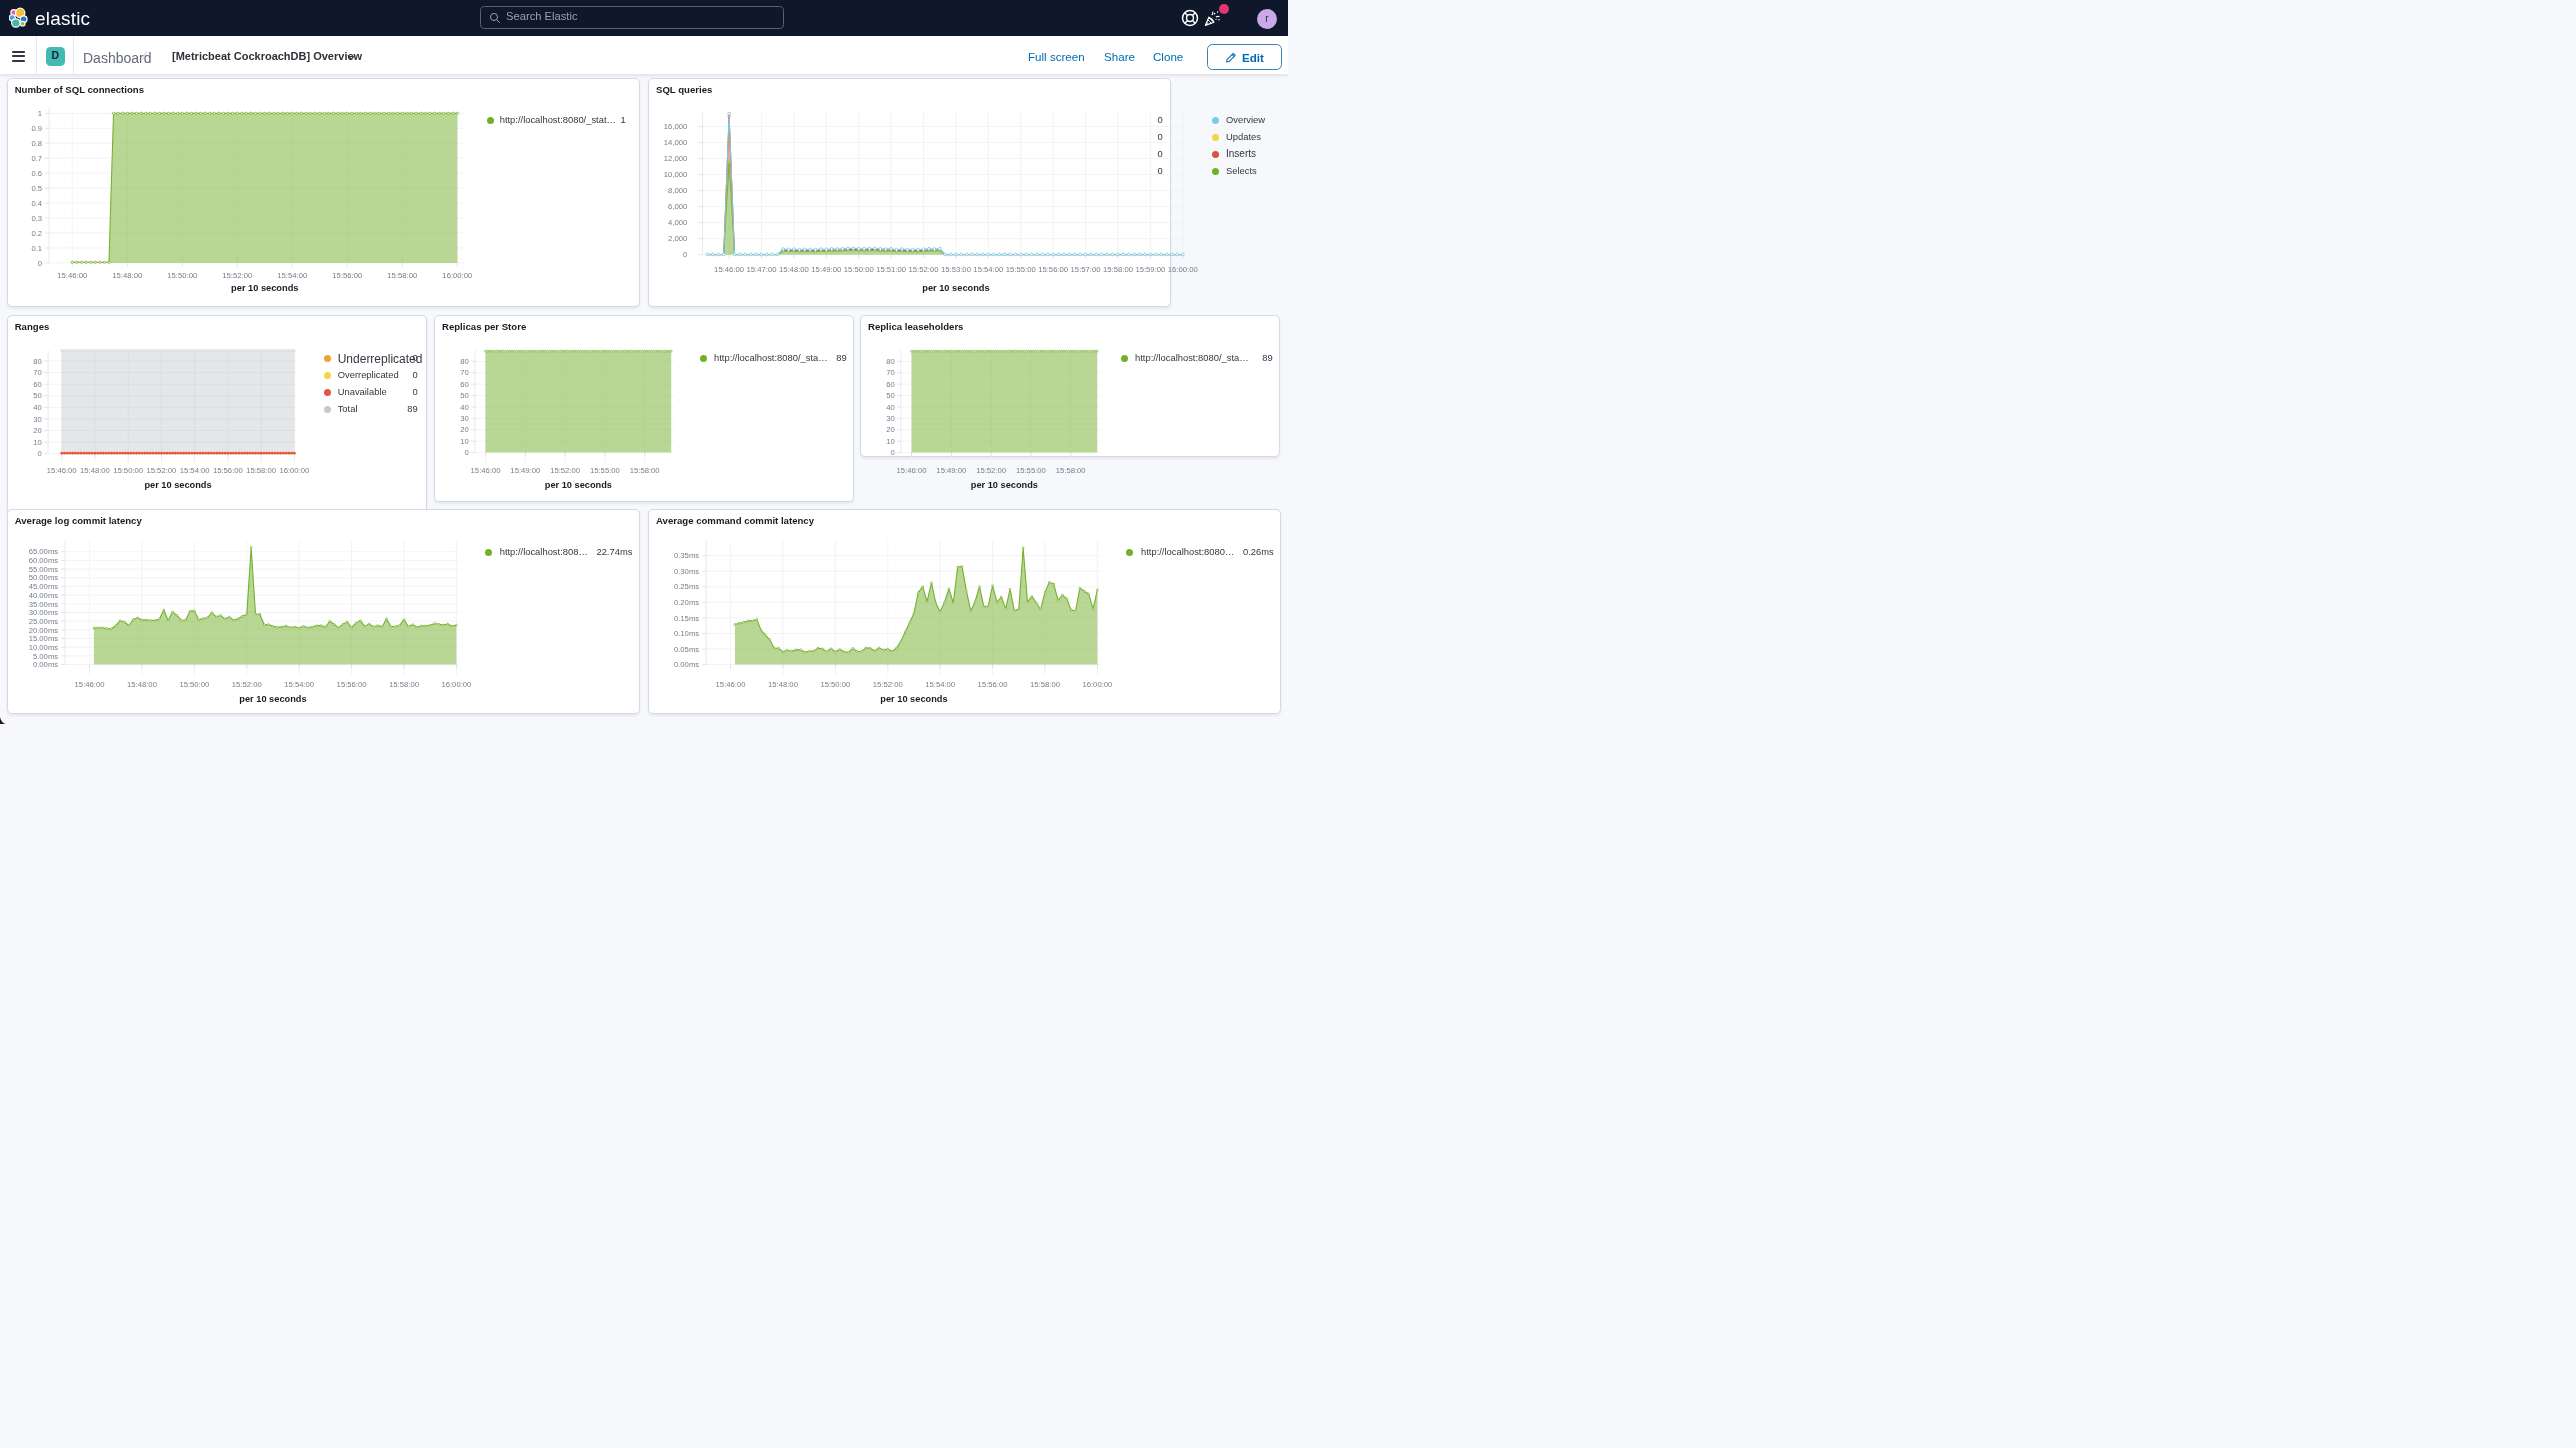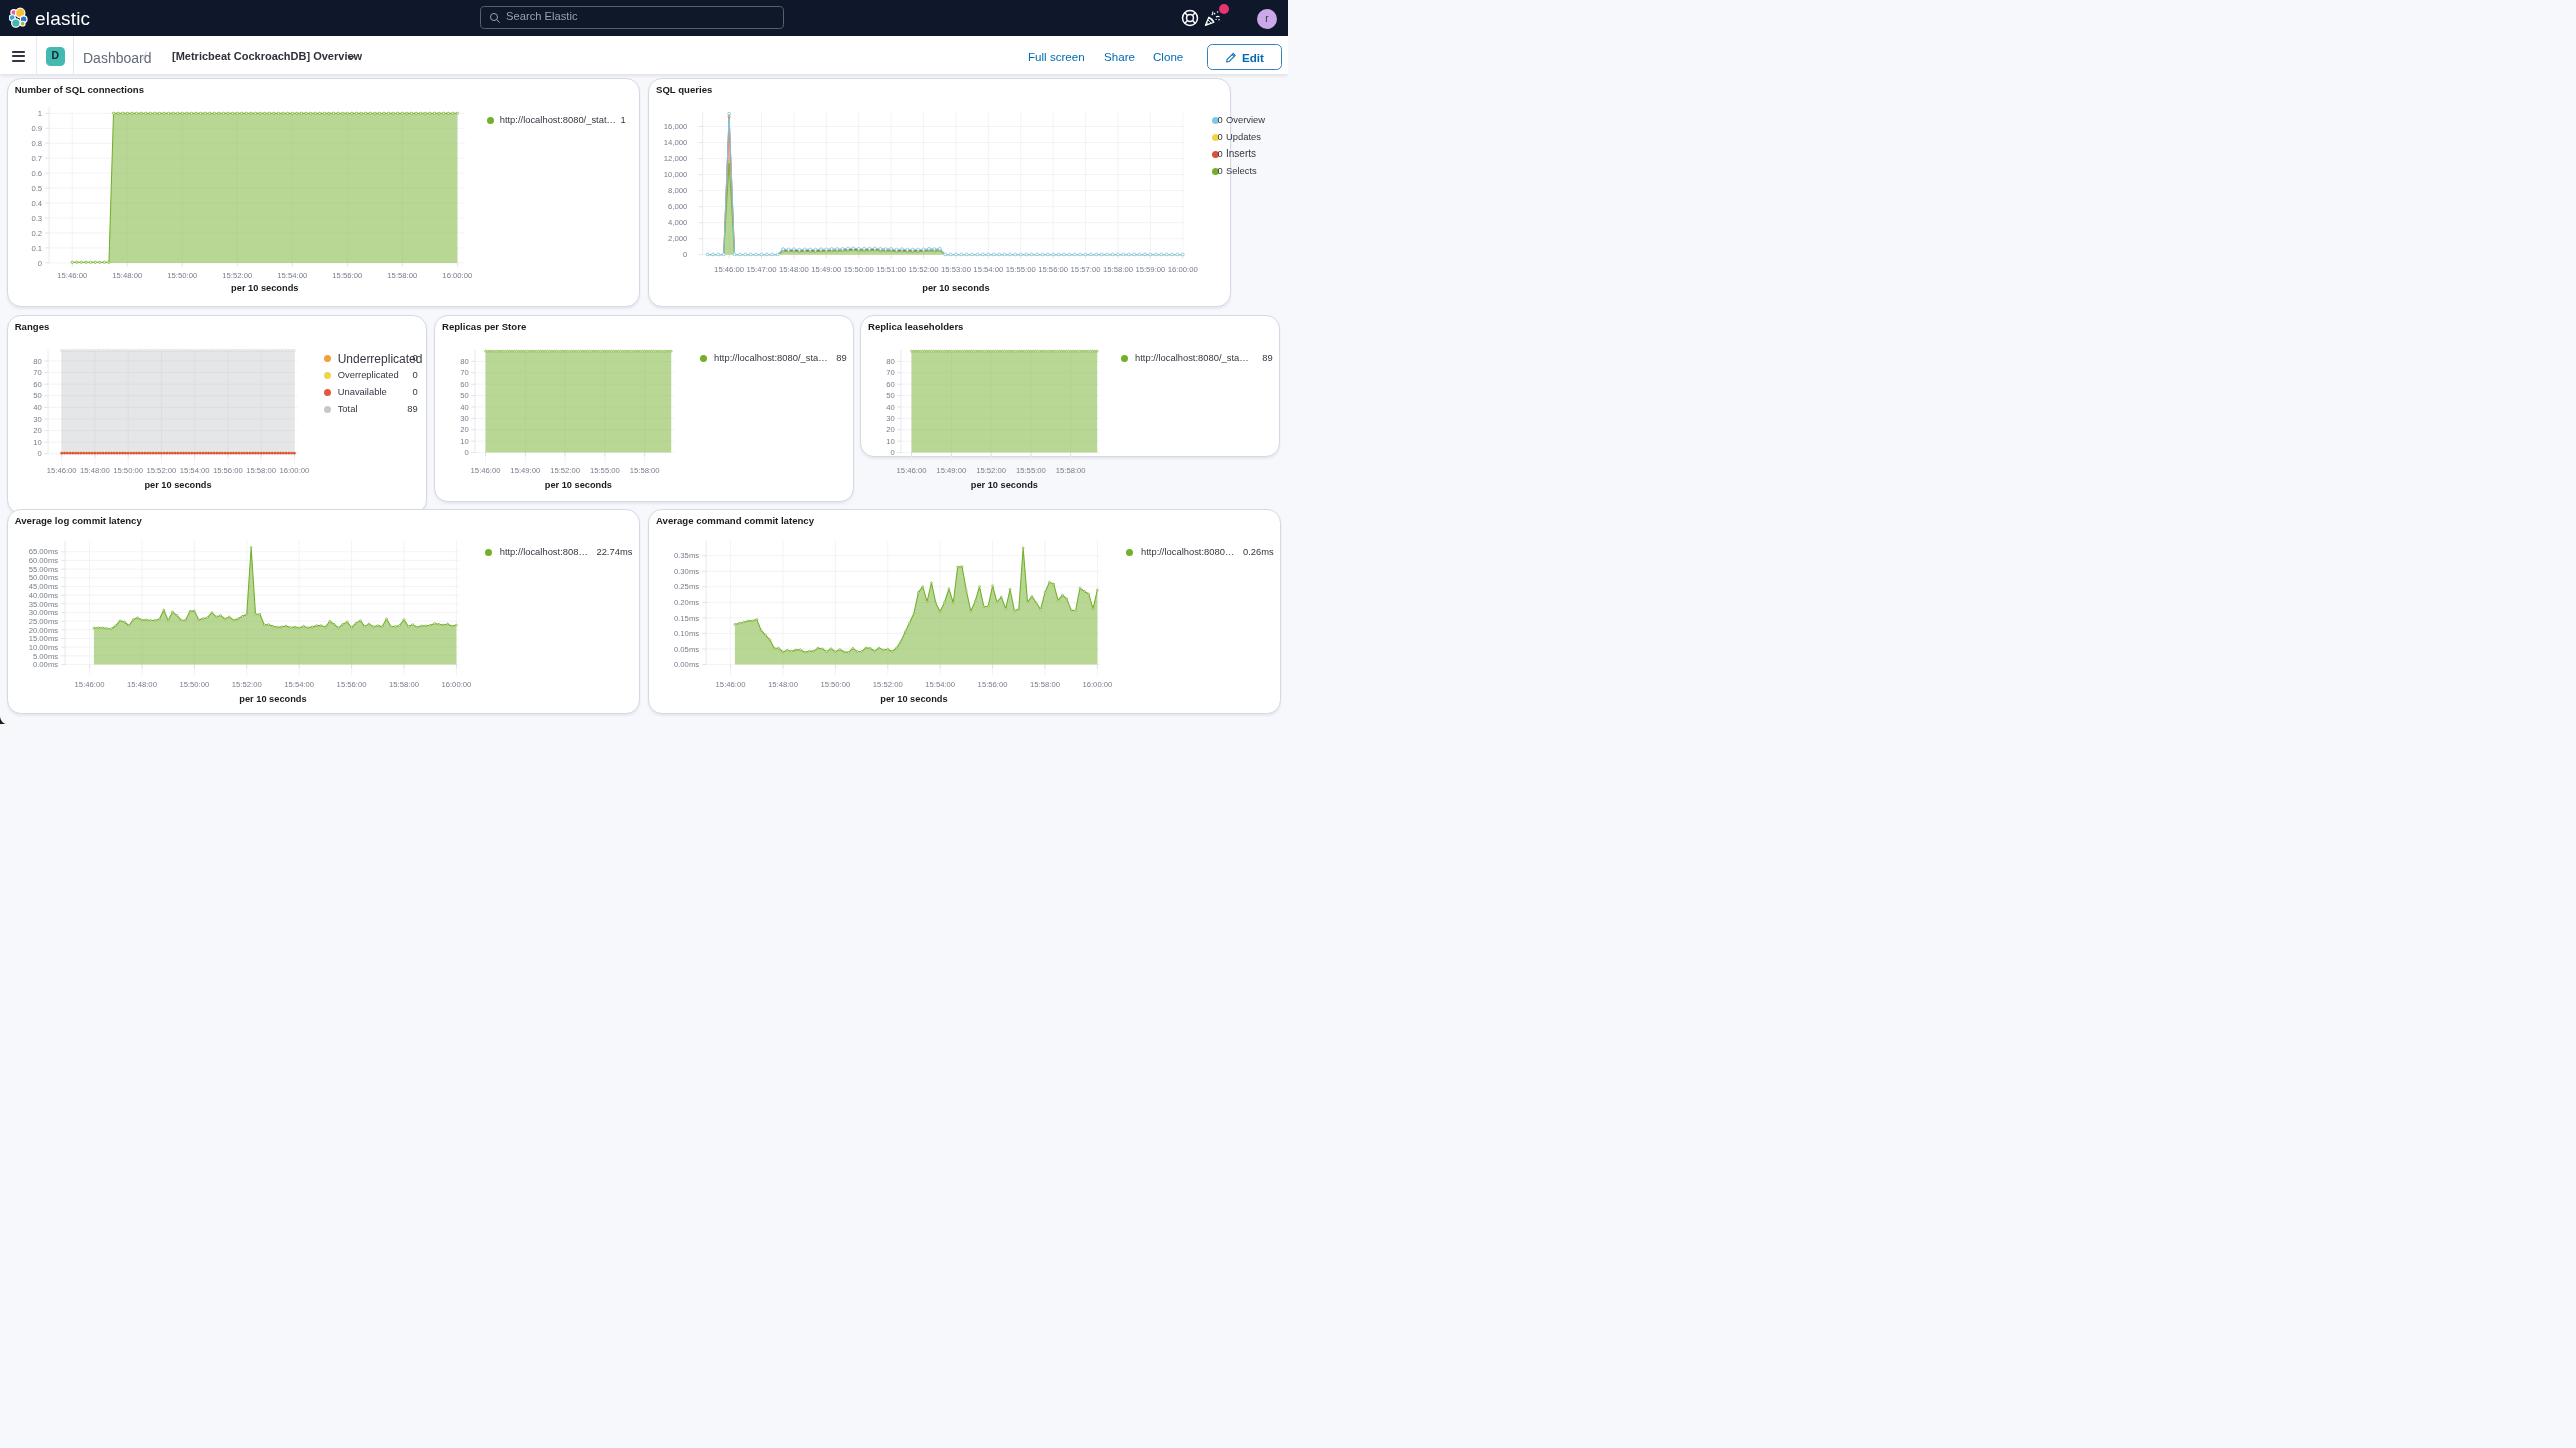--- a/index.html
+++ b/index.html
@@ -12,21 +12,21 @@
 .nav { position:absolute; left:0; top:36px; width:100%; height:38px; background:#fff; box-shadow:0 1.5px 3.1px rgba(120,130,150,0.18); }
 .burger { position:absolute; left:11.6px; top:51px; width:13px; }
 .burger div { height:1.9px; background:#343741; margin-bottom:2.5px; border-radius:0.8px; }
 .vsep { position:absolute; top:36px; height:38px; width:0.8px; background:#E6E9F0; }
 .dbadge { position:absolute; left:46px; top:47px; width:18.5px; height:18.5px; background:#43B9B1; border-radius:4.6px; color:#13272E; font-weight:bold; font-size:10.4px; text-align:center; line-height:18.5px; }
 .crumb1 { position:absolute; left:83px; top:50px; font-size:14px; color:#64697A; }
 .slash { position:absolute; left:143px; top:49px; font-size:11.6px; color:#C4C9D4; transform:skewX(-10deg); }
 .crumb2 { position:absolute; left:152px; top:50px; font-size:11px; font-weight:600; color:#2E3138;padding-left:20px; }
 .navlink { position:absolute; top:50px; font-size:11.6px; color:#006BB4; }
 .editbtn { position:absolute; left:1207px; top:44px; width:75px; height:26px; border:0.8px solid #3B81B8; border-radius:5.4px; color:#006BB4; font-size:11.6px; font-weight:600; text-align:center; line-height:25px; }
-.panel { position:absolute; background:#fff; border:0.8px solid #D3DAE6; border-radius:14px; box-shadow:0 1.5px 2.3px rgba(120,130,150,0.13); }
+.panel { position:absolute; background:#fff; border:0.8px solid #D3DAE6; border-radius:5px; box-shadow:0 1.5px 2.3px rgba(120,130,150,0.13); }
 .ptitle { position:absolute; left:7px; top:5.4px; font-size:9.6px; font-weight:bold; color:#1A1C21; }
 .panel svg text { font-family:"Liberation Sans",sans-serif; }
 </style></head>
 <body>
 <div class="hdr">
 <svg width="23" height="23" viewBox="0 0 30 30" style="position:absolute;left:9.3px;top:6.2px">
 <g stroke="#fff" stroke-width="1.6">
 <circle cx="6.3" cy="8.6" r="3.9" fill="#ED5C9B"></circle>
 <circle cx="14.6" cy="9.0" r="6.1" fill="#F5BE33"></circle>
 <circle cx="4.2" cy="15.4" r="4.0" fill="#41A4E4"></circle>
@@ -194,21 +194,21 @@
       <text x="368.75" y="257.70" text-anchor="middle" font-size="10" fill="#767D8A">15:54:00</text>
       <text x="440.10" y="257.70" text-anchor="middle" font-size="10" fill="#767D8A">15:56:00</text>
       <text x="511.45" y="257.70" text-anchor="middle" font-size="10" fill="#767D8A">15:58:00</text>
       <text x="582.80" y="257.70" text-anchor="middle" font-size="10" fill="#767D8A">16:00:00</text>
       <text x="333.07" y="275.00" text-anchor="middle" font-size="12" fill="#1A1C21" font-weight="bold">per 10 seconds</text>
     </svg>
     <div style="position:absolute;left:479px;top:38px;width:7px;height:7px;border-radius:50%;background:#73AF2A"></div>
     <div style="position:absolute;left:492px;top:35px;font-size:9.4px;color:#343741;white-space:nowrap">http://localhost:8080/_stat…</div>
     <div style="position:absolute;right:13px;top:35px;font-size:9.4px;color:#343741;white-space:nowrap">1</div>
   </div>
-<div class="panel" style="left:648px;top:78px;width:583px;height:229px">
+<div class="panel" style="left:648px;top:78px;width:523px;height:229px">
     <div class="ptitle">SQL queries</div>
     <svg width="633" height="229" viewBox="0 0 821 297" style="position:absolute;left:0;top:0">
       <path d="M69.6 227.80H694.3M69.6 207.03H694.3M69.6 186.25H694.3M69.6 165.48H694.3M69.6 144.70H694.3M69.6 123.92H694.3M69.6 103.15H694.3M69.6 82.38H694.3M69.6 61.60H694.3" stroke="#EFF0F3" stroke-width="1" fill="none"></path>
       <path d="M103.90 43.6V227.8M145.93 43.6V227.8M187.96 43.6V227.8M229.99 43.6V227.8M272.02 43.6V227.8M314.05 43.6V227.8M356.08 43.6V227.8M398.11 43.6V227.8M440.14 43.6V227.8M482.17 43.6V227.8M524.20 43.6V227.8M566.23 43.6V227.8M608.26 43.6V227.8M650.29 43.6V227.8M692.32 43.6V227.8" stroke="#EFF0F3" stroke-width="1" fill="none"></path>
       <path d="M69.6 43.6V227.8" stroke="#E2E4E9" stroke-width="1" fill="none"></path>
       <path d="M64.6 227.80H69.6M64.6 207.03H69.6M64.6 186.25H69.6M64.6 165.48H69.6M64.6 144.70H69.6M64.6 123.92H69.6M64.6 103.15H69.6M64.6 82.38H69.6M64.6 61.60H69.6" stroke="#D8DADF" stroke-width="1" fill="none"></path>
       <path d="M103.90 227.8V232.8M145.93 227.8V232.8M187.96 227.8V232.8M229.99 227.8V232.8M272.02 227.8V232.8M314.05 227.8V232.8M356.08 227.8V232.8M398.11 227.8V232.8M440.14 227.8V232.8M482.17 227.8V232.8M524.20 227.8V232.8M566.23 227.8V232.8M608.26 227.8V232.8M650.29 227.8V232.8M692.32 227.8V232.8" stroke="#D8DADF" stroke-width="1" fill="none"></path>
       <path d="M75.88 227.80L75.88 227.80L82.89 227.80L89.89 227.80L96.90 227.80L103.90 108.34L110.91 227.80L117.91 227.80L124.92 227.80L131.92 227.80L138.93 227.80L145.93 227.80L152.94 227.80L159.94 227.80L166.94 227.80L173.95 223.29L180.95 223.62L187.96 223.37L194.97 223.96L201.97 223.61L208.98 223.73L215.98 223.90L222.99 223.38L229.99 223.58L237.00 223.05L244.00 223.15L251.01 222.95L258.01 222.54L265.01 222.14L272.02 222.72L279.03 222.70L286.03 222.49L293.03 222.39L300.04 222.90L307.04 223.26L314.05 222.97L321.06 223.89L328.06 223.31L335.07 223.82L342.07 223.91L349.07 223.83L356.08 223.52L363.09 222.90L370.09 223.22L377.10 222.69L384.10 227.80L391.11 227.80L398.11 227.80L405.12 227.80L412.12 227.80L419.12 227.80L426.13 227.80L433.13 227.80L440.14 227.80L447.14 227.80L454.15 227.80L461.15 227.80L468.16 227.80L475.17 227.80L482.17 227.80L489.17 227.80L496.18 227.80L503.19 227.80L510.19 227.80L517.20 227.80L524.20 227.80L531.21 227.80L538.21 227.80L545.22 227.80L552.22 227.80L559.23 227.80L566.23 227.80L573.24 227.80L580.24 227.80L587.25 227.80L594.25 227.80L601.25 227.80L608.26 227.80L615.26 227.80L622.27 227.80L629.27 227.80L636.28 227.80L643.28 227.80L650.29 227.80L657.29 227.80L664.30 227.80L671.30 227.80L678.31 227.80L685.32 227.80L692.32 227.80L692.32 227.80Z" fill="rgba(115,175,42,0.50)"></path>
       <path d="M75.88 227.80L82.89 227.80L89.89 227.80L96.90 227.80L103.90 108.34L110.91 227.80L117.91 227.80L124.92 227.80L131.92 227.80L138.93 227.80L145.93 227.80L152.94 227.80L159.94 227.80L166.94 227.80L173.95 223.29L180.95 223.62L187.96 223.37L194.97 223.96L201.97 223.61L208.98 223.73L215.98 223.90L222.99 223.38L229.99 223.58L237.00 223.05L244.00 223.15L251.01 222.95L258.01 222.54L265.01 222.14L272.02 222.72L279.03 222.70L286.03 222.49L293.03 222.39L300.04 222.90L307.04 223.26L314.05 222.97L321.06 223.89L328.06 223.31L335.07 223.82L342.07 223.91L349.07 223.83L356.08 223.52L363.09 222.90L370.09 223.22L377.10 222.69L384.10 227.80L391.11 227.80L398.11 227.80L405.12 227.80L412.12 227.80L419.12 227.80L426.13 227.80L433.13 227.80L440.14 227.80L447.14 227.80L454.15 227.80L461.15 227.80L468.16 227.80L475.17 227.80L482.17 227.80L489.17 227.80L496.18 227.80L503.19 227.80L510.19 227.80L517.20 227.80L524.20 227.80L531.21 227.80L538.21 227.80L545.22 227.80L552.22 227.80L559.23 227.80L566.23 227.80L573.24 227.80L580.24 227.80L587.25 227.80L594.25 227.80L601.25 227.80L608.26 227.80L615.26 227.80L622.27 227.80L629.27 227.80L636.28 227.80L643.28 227.80L650.29 227.80L657.29 227.80L664.30 227.80L671.30 227.80L678.31 227.80L685.32 227.80L692.32 227.80L692.32 227.80L685.32 227.80L678.31 227.80L671.30 227.80L664.30 227.80L657.29 227.80L650.29 227.80L643.28 227.80L636.28 227.80L629.27 227.80L622.27 227.80L615.26 227.80L608.26 227.80L601.25 227.80L594.25 227.80L587.25 227.80L580.24 227.80L573.24 227.80L566.23 227.80L559.23 227.80L552.22 227.80L545.22 227.80L538.21 227.80L531.21 227.80L524.20 227.80L517.20 227.80L510.19 227.80L503.19 227.80L496.18 227.80L489.17 227.80L482.17 227.80L475.17 227.80L468.16 227.80L461.15 227.80L454.15 227.80L447.14 227.80L440.14 227.80L433.13 227.80L426.13 227.80L419.12 227.80L412.12 227.80L405.12 227.80L398.11 227.80L391.11 227.80L384.10 227.80L377.10 221.50L370.09 222.03L363.09 221.71L356.08 222.32L349.07 222.63L342.07 222.71L335.07 222.63L328.06 222.12L321.06 222.70L314.05 221.77L307.04 222.06L300.04 221.71L293.03 221.20L286.03 221.29L279.03 221.50L272.02 221.52L265.01 220.94L258.01 221.35L251.01 221.76L244.00 221.95L237.00 221.85L229.99 222.39L222.99 222.18L215.98 222.70L208.98 222.54L201.97 222.42L194.97 222.76L187.96 222.17L180.95 222.43L173.95 222.09L166.94 227.80L159.94 227.80L152.94 227.80L145.93 227.80L138.93 227.80L131.92 227.80L124.92 227.80L117.91 227.80L110.91 227.80L103.90 48.62L96.90 227.80L89.89 227.80L82.89 227.80L75.88 227.80Z" fill="rgba(217,81,63,0.48)"></path>
       <path d="M75.88 227.80L82.89 227.80L89.89 227.80L96.90 227.80L103.90 48.62L110.91 227.80L117.91 227.80L124.92 227.80L131.92 227.80L138.93 227.80L145.93 227.80L152.94 227.80L159.94 227.80L166.94 227.80L173.95 222.09L180.95 222.43L187.96 222.17L194.97 222.76L201.97 222.42L208.98 222.54L215.98 222.70L222.99 222.18L229.99 222.39L237.00 221.85L244.00 221.95L251.01 221.76L258.01 221.35L265.01 220.94L272.02 221.52L279.03 221.50L286.03 221.29L293.03 221.20L300.04 221.71L307.04 222.06L314.05 221.77L321.06 222.70L328.06 222.12L335.07 222.63L342.07 222.71L349.07 222.63L356.08 222.32L363.09 221.71L370.09 222.03L377.10 221.50L384.10 227.80L391.11 227.80L398.11 227.80L405.12 227.80L412.12 227.80L419.12 227.80L426.13 227.80L433.13 227.80L440.14 227.80L447.14 227.80L454.15 227.80L461.15 227.80L468.16 227.80L475.17 227.80L482.17 227.80L489.17 227.80L496.18 227.80L503.19 227.80L510.19 227.80L517.20 227.80L524.20 227.80L531.21 227.80L538.21 227.80L545.22 227.80L552.22 227.80L559.23 227.80L566.23 227.80L573.24 227.80L580.24 227.80L587.25 227.80L594.25 227.80L601.25 227.80L608.26 227.80L615.26 227.80L622.27 227.80L629.27 227.80L636.28 227.80L643.28 227.80L650.29 227.80L657.29 227.80L664.30 227.80L671.30 227.80L678.31 227.80L685.32 227.80L692.32 227.80L692.32 227.80L685.32 227.80L678.31 227.80L671.30 227.80L664.30 227.80L657.29 227.80L650.29 227.80L643.28 227.80L636.28 227.80L629.27 227.80L622.27 227.80L615.26 227.80L608.26 227.80L601.25 227.80L594.25 227.80L587.25 227.80L580.24 227.80L573.24 227.80L566.23 227.80L559.23 227.80L552.22 227.80L545.22 227.80L538.21 227.80L531.21 227.80L524.20 227.80L517.20 227.80L510.19 227.80L503.19 227.80L496.18 227.80L489.17 227.80L482.17 227.80L475.17 227.80L468.16 227.80L461.15 227.80L454.15 227.80L447.14 227.80L440.14 227.80L433.13 227.80L426.13 227.80L419.12 227.80L412.12 227.80L405.12 227.80L398.11 227.80L391.11 227.80L384.10 227.80L377.10 221.71L370.09 222.24L363.09 221.92L356.08 222.53L349.07 222.84L342.07 222.92L335.07 222.83L328.06 222.33L321.06 222.90L314.05 221.98L307.04 222.27L300.04 221.91L293.03 221.41L286.03 221.50L279.03 221.71L272.02 221.73L265.01 221.15L258.01 221.56L251.01 221.97L244.00 222.16L237.00 222.06L229.99 222.59L222.99 222.39L215.98 222.91L208.98 222.74L201.97 222.63L194.97 222.97L187.96 222.38L180.95 222.64L173.95 222.30L166.94 227.80L159.94 227.80L152.94 227.80L145.93 227.80L138.93 227.80L131.92 227.80L124.92 227.80L117.91 227.80L110.91 227.80L103.90 46.54L96.90 227.80L89.89 227.80L82.89 227.80L75.88 227.80Z" fill="rgba(239,213,74,0.4)"></path>

